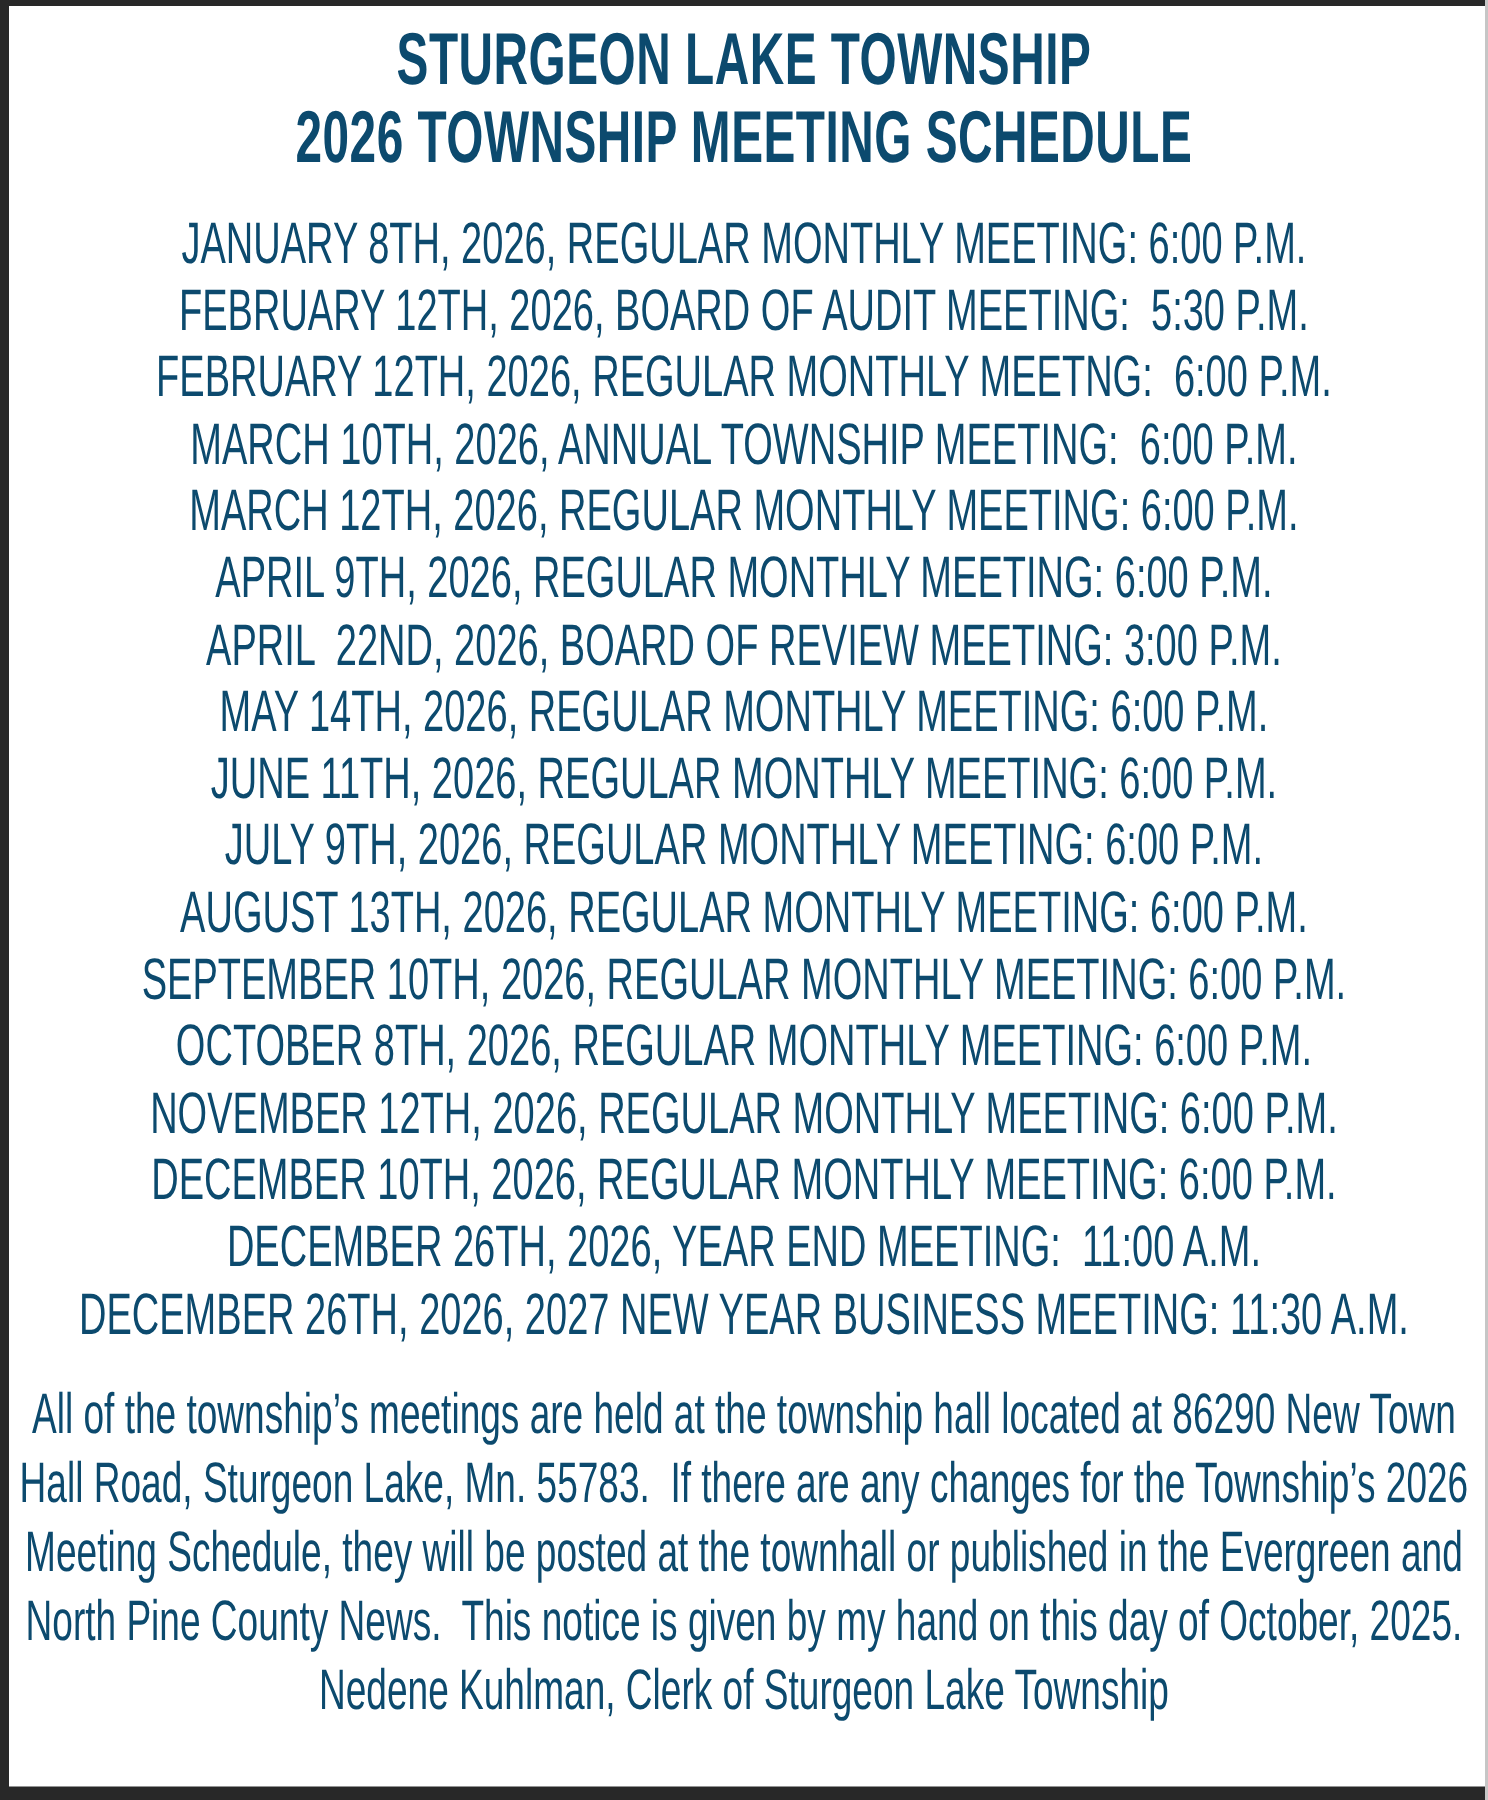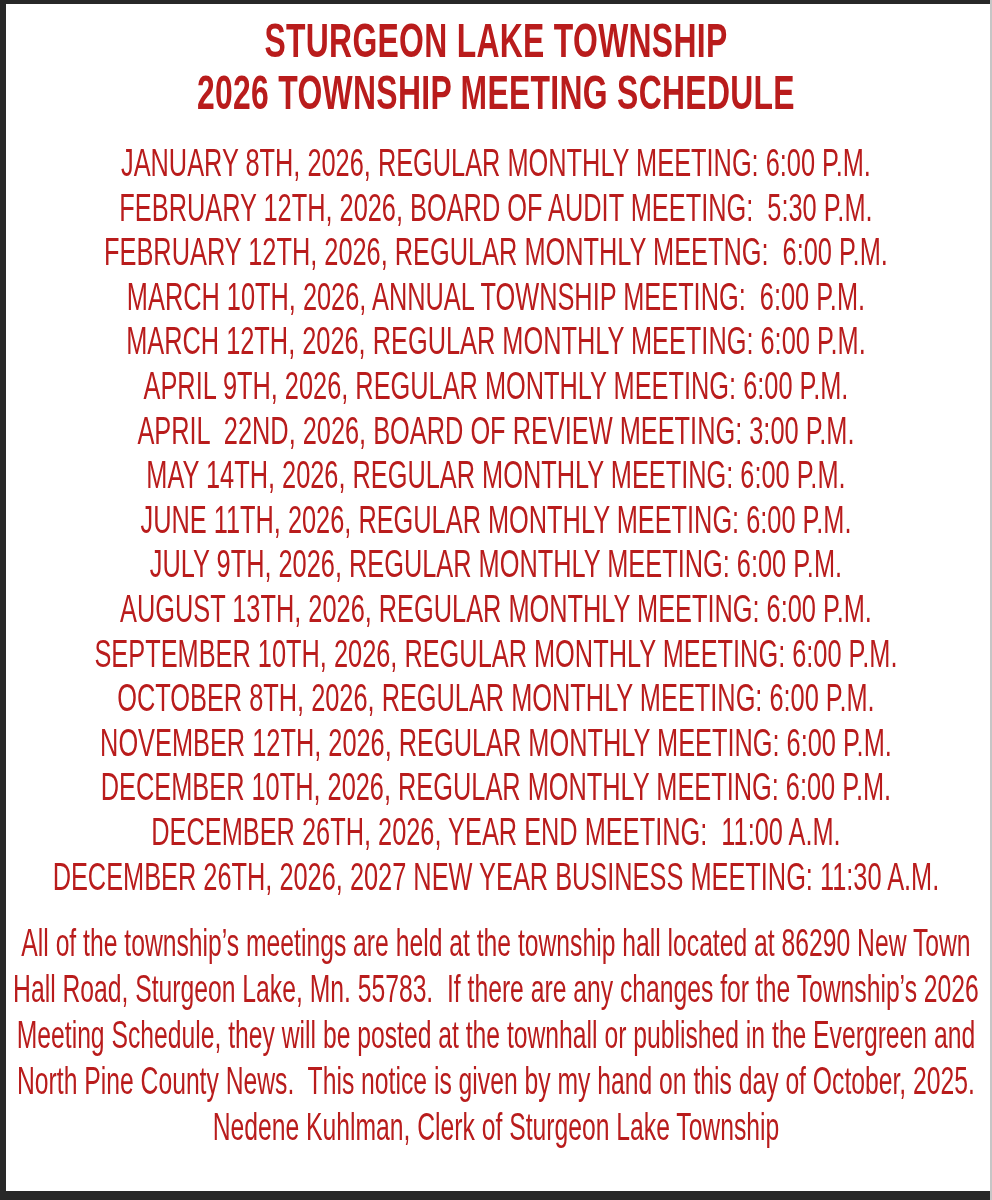--- a/index.html
+++ b/index.html
@@ -7,21 +7,21 @@
     padding: 0;
     background: #ffffff;
   }
   .page {
     position: relative;
     width: 992px;
     height: 1200px;
     background: #ffffff;
     overflow: hidden;
     font-family: "Liberation Sans", sans-serif;
-    color: #b91c1c;
+    color: #0c4a6e;
   }
   
   .edge { position: absolute; background: #282828; }
   .edge-top    { top: 0; left: 0; width: 100%; height: 4px; }
   .edge-left   { top: 0; left: 0; width: 6px; height: 100%; }
   .edge-bottom { bottom: 0; left: 0; width: 100%; height: 9px; }
   .edge-right  { top: 0; right: 0; width: 2px; height: 100%; background: #c6c6c6; }
 
   
   .content {

